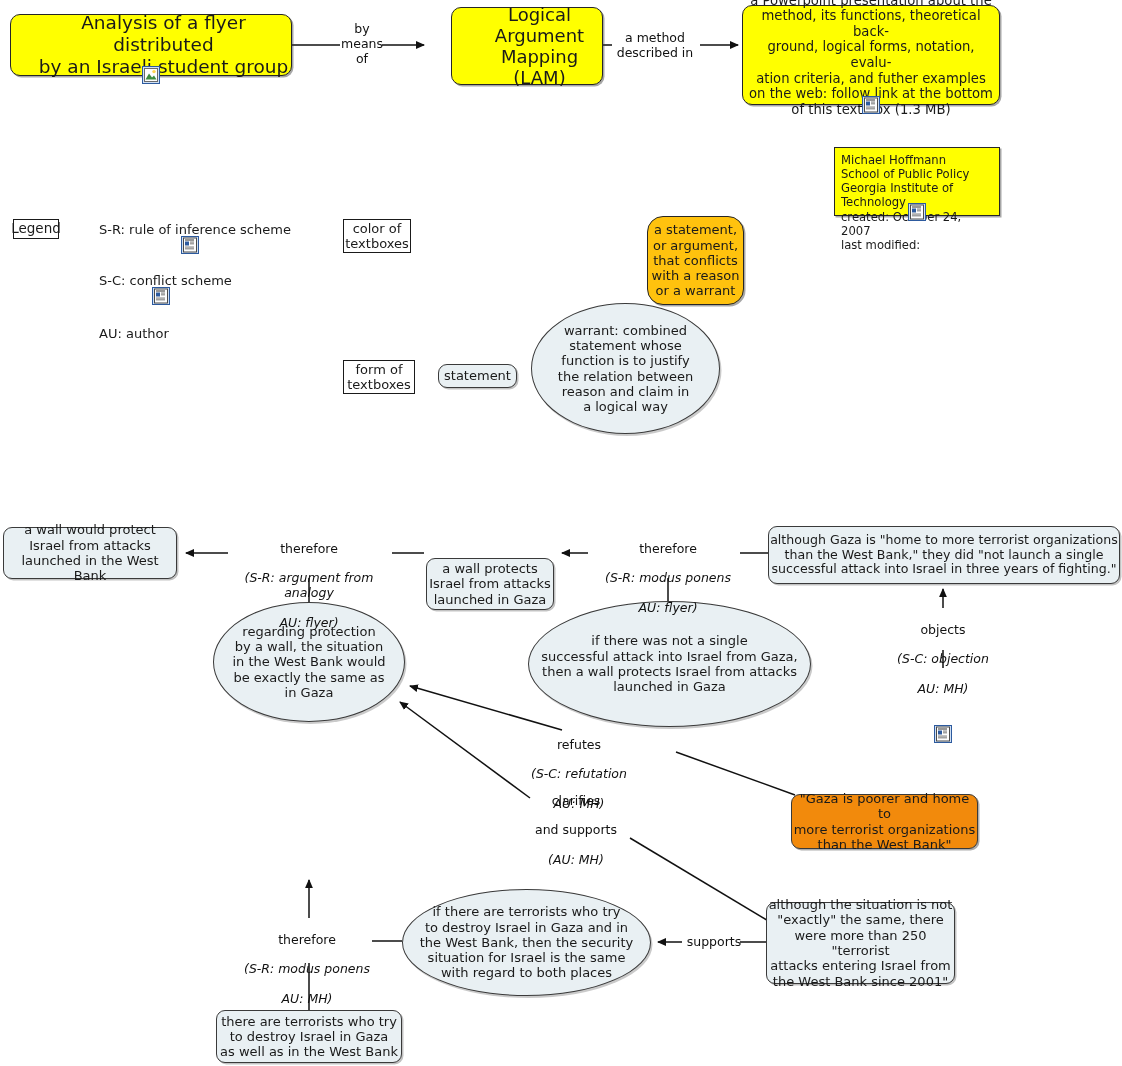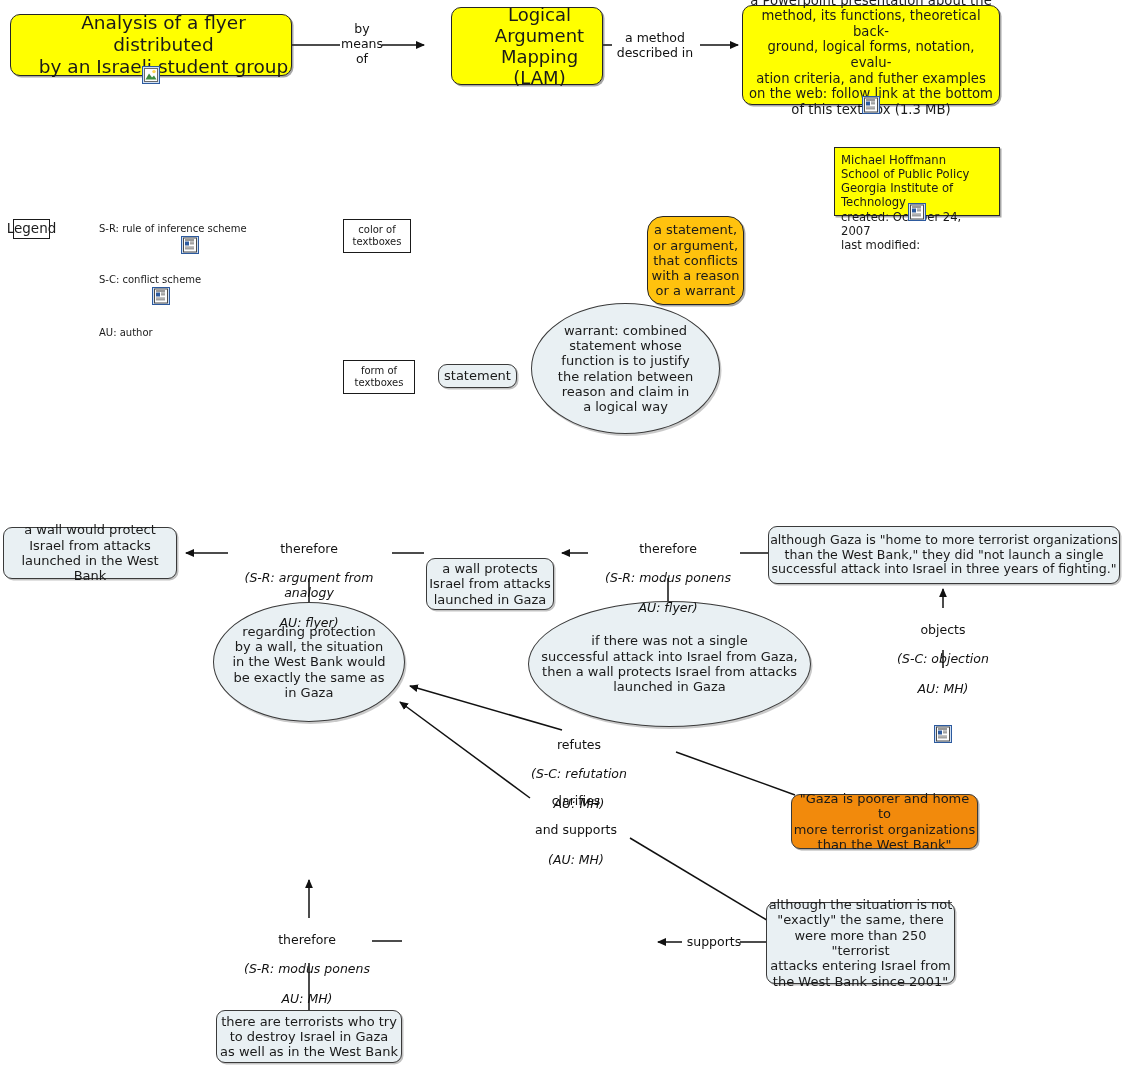--- a/index.html
+++ b/index.html
@@ -82,21 +82,21 @@
   }
   .icon svg{display:block;}
 
   
   .t-title{ font-size:18.5px; }
   .t-lam{ font-size:18px; }
   .t-ppt{ font-size:13.2px; }
   .t-author{ font-size:11.6px; text-align:left; justify-content:flex-start;
              align-items:flex-start; padding:5px 6px; line-height:1.22;}
   .t-legend{ font-size:13.5px; }
-  .t-leg-sm{ font-size:10px; }
+  .t-leg-sm{ font-size:13px; }
   .t-node{ font-size:13px; }
   .t-node-sm{ font-size:12.6px; }
 </style>
 </head>
 <body>
 
 <div id="canvas">
 
   <svg id="edges" viewBox="0 0 1122 1066" xmlns="http://www.w3.org/2000/svg">
     <defs>
@@ -189,21 +189,21 @@
       <rect x="2.5" y="2" width="13" height="14" fill="#fdfdfd" stroke="#4a4a4a"></rect>
       <rect x="4" y="3.5" width="9" height="1" fill="#333"></rect>
       <rect x="4" y="5.5" width="4" height="4" fill="#2d5a9e"></rect>
       <rect x="9" y="5.6" width="4" height="0.9" fill="#666"></rect>
       <rect x="9" y="7.4" width="4" height="0.9" fill="#666"></rect>
       <rect x="4" y="10.6" width="9" height="0.9" fill="#666"></rect>
       <rect x="4" y="12.4" width="9" height="0.9" fill="#666"></rect>
     </svg>
   </div>
 
-  <div class="node plain t-legend" style="left:13px;top:219px;width:37px;height:20px;">Legend</div>
+  <div class="node plain t-legend" style="left:13px;top:219px;width:46px;height:20px;">Legend</div>
 
   <div class="txtlabel t-leg-sm" style="left:99px;top:222px;">S-R: rule of inference scheme</div>
   <div class="icon" style="left:181px;top:236px;">
     <svg viewBox="0 0 18 18" width="18" height="18">
       <rect x="0.5" y="0.5" width="17" height="17" fill="#cfe0f5" stroke="#2d5a9e"></rect>
       <rect x="2.5" y="2" width="13" height="14" fill="#fdfdfd" stroke="#4a4a4a"></rect>
       <rect x="4" y="3.5" width="9" height="1" fill="#333"></rect>
       <rect x="4" y="5.5" width="4" height="4" fill="#2d5a9e"></rect>
       <rect x="9" y="5.6" width="4" height="0.9" fill="#666"></rect>
       <rect x="9" y="7.4" width="4" height="0.9" fill="#666"></rect>
@@ -283,20 +283,25 @@
       <rect x="9" y="7.4" width="4" height="0.9" fill="#666"></rect>
       <rect x="4" y="10.6" width="9" height="0.9" fill="#666"></rect>
       <rect x="4" y="12.4" width="9" height="0.9" fill="#666"></rect>
     </svg>
   </div>
 
   <div class="node orange t-node" style="left:791px;top:794px;width:187px;height:55px;">"Gaza is poorer and home to
 more terrorist organizations
 than the West Bank"</div>
 
+  <div class="node ellipse t-node" style="left:402px;top:889px;width:249px;height:107px;">if there are terrorists who try
+to destroy Israel in Gaza and in
+the West Bank, then the security
+situation for Israel is the same
+with regard to both places</div>
 
   <div class="node rbox t-node" style="left:766px;top:902px;width:189px;height:82px;">although the situation is not
 "exactly" the same, there
 were more than 250 "terrorist
 attacks entering Israel from
 the West Bank since 2001"</div>
 
   <div class="node rbox t-node" style="left:216px;top:1010px;width:186px;height:53px;">there are terrorists who try
 to destroy Israel in Gaza
 as well as in the West Bank</div>

